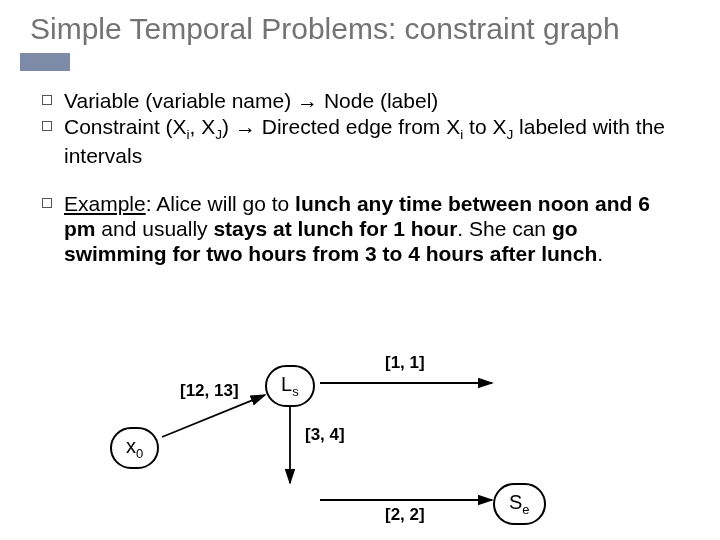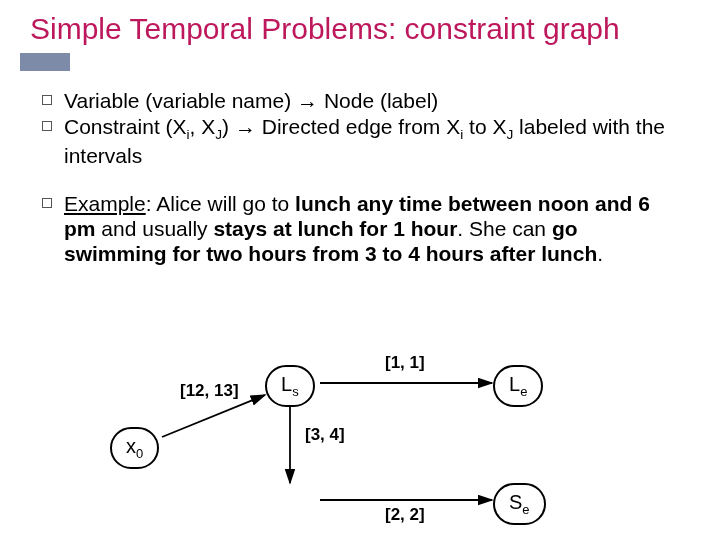--- a/index.html
+++ b/index.html
@@ -13,21 +13,21 @@
   }
   .slide {
     position: relative;
     width: 720px;
     height: 540px;
     box-sizing: border-box;
     padding: 12px 30px 0 30px;
   }
   .title {
     font-size: 30px;
-    color: #be185d;
+    color: #737373;
     line-height: 1.15;
     margin: 0 0 2px 0;
     font-weight: normal;
   }
   .accent {
     width: 50px;
     height: 18px;
     background: #7d8aa8;
     margin-top: 6px;
     margin-left: -10px;
@@ -124,23 +124,20 @@
 
       <line x1="210" y1="155" x2="382" y2="155" stroke="#000" stroke-width="1.8" marker-end="url(#ah)"></line>
     </svg>
 
     <div class="node" style="left:0px; top:82px;">
       <span>x</span><sub>0</sub>
     </div>
     <div class="node" style="left:155px; top:20px;">
       <span>L</span><sub>s</sub>
     </div>
-    <div class="node" style="left:383px; top:20px;">
-      <span>L</span><sub>e</sub>
-    </div>
     <div class="node" style="left:383px; top:138px;">
       <span>S</span><sub>e</sub>
     </div>
 
     <div class="lbl" style="left:70px; top:36px;">[12, 13]</div>
     <div class="lbl" style="left:275px; top:8px;">[1, 1]</div>
     <div class="lbl" style="left:195px; top:80px;">[3, 4]</div>
     <div class="lbl" style="left:275px; top:160px;">[2, 2]</div>
   </div>
 </div>

